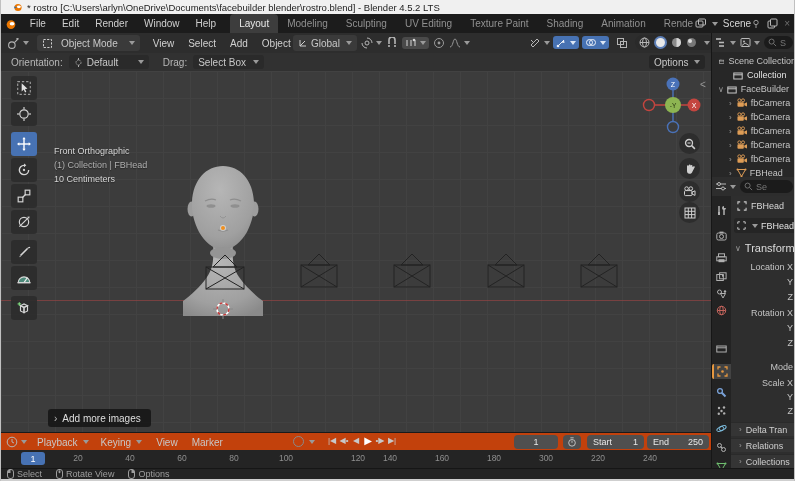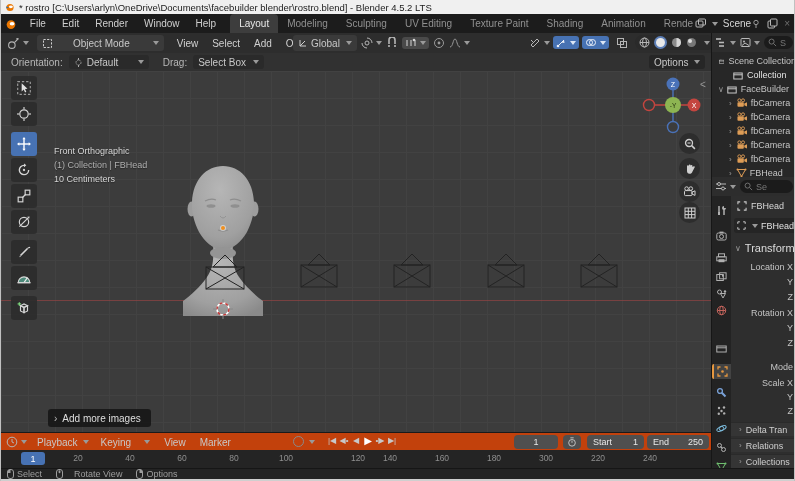--- a/index.html
+++ b/index.html
@@ -5,21 +5,21 @@
   html,body{margin:0;padding:0;background:#9a9a9a;}
   .app{position:relative;width:795px;height:481px;overflow:hidden;background:#1c1c1c;
        font-family:"Liberation Sans",sans-serif;font-size:10px;color:#c8c8c8;
        border-left:1px solid #c0c0c0;border-right:1px solid #c0c0c0;box-sizing:border-box;}
   .abs{position:absolute;}
   .row{display:flex;align-items:center;}
   .car{width:0;height:0;border-left:3px solid transparent;border-right:3px solid transparent;border-top:4px solid #9a9a9a;margin-left:3px;display:inline-block;}
   .pill{background:#3a3a3a;border-radius:3px;display:flex;align-items:center;padding:0 5px;height:16px;box-sizing:border-box;}
   .menuitem{padding:0 8px;height:36px;display:flex;align-items:center;color:#cfcfcf;}
   
-  .titlebar{left:0;top:0;width:100%;height:14px;background:#f0f0f0;color:#1b1b1b;font-size:9.5px;display:flex;align-items:center;gap:4px;padding-left:4px;box-sizing:border-box;}
+  .titlebar{left:0;top:0;width:100%;height:14px;background:#f0f0f0;color:#1b1b1b;font-size:9.5px;display:flex;align-items:center;gap:4px;padding-left:12px;box-sizing:border-box;}
   
   .menubar{left:0;top:14px;width:100%;height:19px;background:#1c1c1c;display:flex;align-items:center;}
   .wstab{padding:0 9px;height:19px;display:flex;align-items:center;color:#909090;white-space:nowrap;}
   .wstab.active{background:#3d3d3d;color:#e8e8e8;border-radius:4px 4px 0 0;}
   
   .vph{left:0;top:33px;width:710px;height:20px;background:#2d2d2d;border-bottom:1px solid #232323;}
   .vph2{left:0;top:53px;width:710px;height:18px;background:#313131;}
   .hmenu{color:#d0d0d0;padding:0 7px;height:20px;display:flex;align-items:center;}
   
   .vp{left:0;top:71px;width:710px;height:361px;background:#3c3c3c;overflow:hidden;
@@ -109,21 +109,21 @@
   </div>
 
   <div class="abs vph">
     <div class="row" style="height:20px;padding-left:6px;">
       <svg width="13" height="13" viewBox="0 0 12 12">
           <circle cx="4.5" cy="7.5" r="3" fill="none" stroke="#b5b5b5"></circle>
           <line x1="7" y1="5" x2="10.5" y2="1.5" stroke="#b5b5b5"></line>
           <line x1="10.5" y1="1.5" x2="8.6" y2="1.7" stroke="#b5b5b5"></line>
         </svg>
       <span class="car"></span>
-      <div class="pill" style="margin-left:8px;gap:20px;">
+      <div class="pill" style="margin-left:8px;gap:8px;">
         <svg width="11" height="11" viewBox="0 0 11 11">
             <rect x="1.5" y="1.5" width="8" height="8" fill="none" stroke="#cfcfcf" stroke-dasharray="2.2,1.4"></rect>
           </svg>
         <span>Object Mode</span>
         <span class="car"></span>
       </div>
       <span class="hmenu" style="margin-left:6px;">View</span>
       <span class="hmenu">Select</span>
       <span class="hmenu">Add</span>
       <span class="hmenu">Object</span>
@@ -721,21 +721,21 @@
             <circle cx="6" cy="6" r="4.8" fill="none" stroke="#b5b5b5"></circle>
             <line x1="6" y1="6" x2="6" y2="3" stroke="#b5b5b5"></line>
             <line x1="6" y1="6" x2="8" y2="7" stroke="#b5b5b5"></line>
           </svg>
           <span class="car"></span>
         </span>
       <span class="row" style="margin-left:10px;gap:2px;">
           <span>Playback</span>
           <span class="car"></span>
         </span>
-      <span class="row" style="margin-left:12px;gap:10px;">
+      <span class="row" style="margin-left:12px;gap:2px;">
           <span>Keying</span>
           <span class="car"></span>
         </span>
       <span style="margin-left:14px;">View</span>
       <span style="margin-left:14px;">Marker</span>
     </div>
     <div class="abs row" style="left:292px;top:3px;gap:2px;">
       <span style="width:9px;height:9px;border:1.4px solid #8a8a8a;border-radius:50%;display:inline-block;"></span>
       <span class="car"></span>
     </div>
@@ -786,21 +786,21 @@
   </div>
 
   <div class="abs statusbar">
     <span class="row" style="gap:3px;">
       <svg width="7" height="10" viewBox="0 0 7 10">
           <rect x="0.5" y="0.5" width="6" height="9" rx="2.5" fill="none" stroke="#9e9e9e"></rect>
           <path d="M0.5,3 a3,2.5 0 013,-2.5 V4 H0.5 Z" fill="#9e9e9e"></path>
         </svg>
       <span>Select</span>
     </span>
-    <span class="row" style="gap:11px;">
+    <span class="row" style="gap:3px;">
       <svg width="7" height="10" viewBox="0 0 7 10">
           <rect x="0.5" y="0.5" width="6" height="9" rx="2.5" fill="none" stroke="#9e9e9e"></rect>
           <rect x="2.6" y="1.2" width="1.8" height="3" rx="0.9" fill="#9e9e9e"></rect>
         </svg>
       <span>Rotate View</span>
     </span>
     <span class="row" style="gap:3px;">
       <svg width="7" height="10" viewBox="0 0 7 10">
           <rect x="0.5" y="0.5" width="6" height="9" rx="2.5" fill="none" stroke="#9e9e9e"></rect>
           <path d="M6.5,3 a3,2.5 0 00-3,-2.5 V4 H6.5 Z" fill="#9e9e9e"></path>

